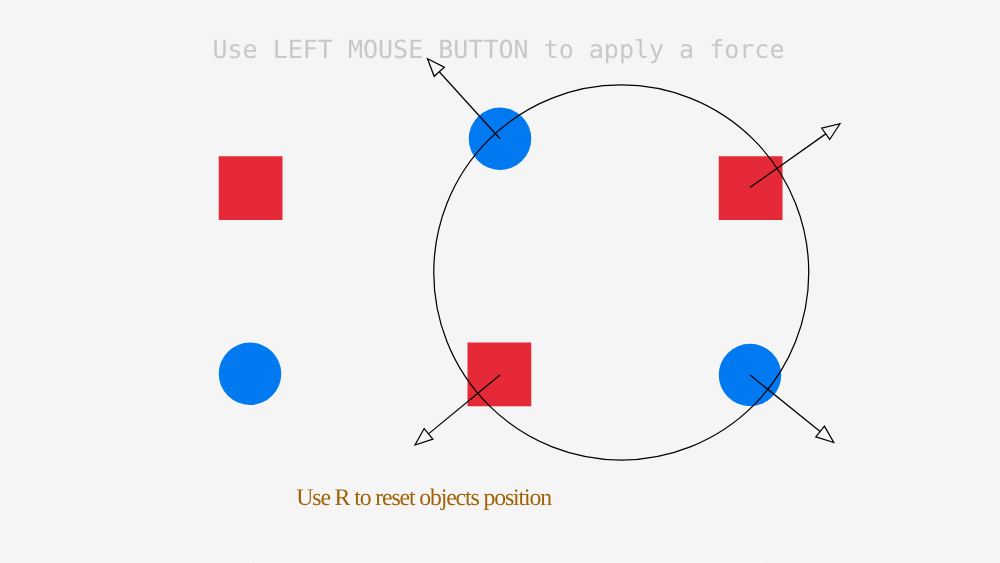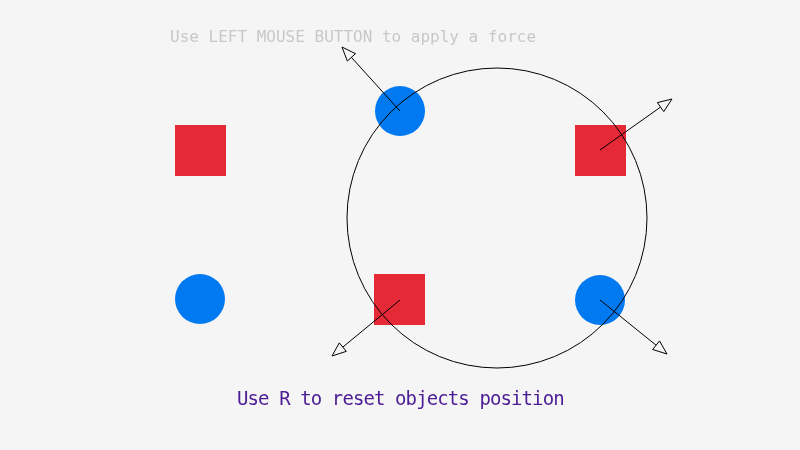--- a/index.html
+++ b/index.html
@@ -26,21 +26,21 @@
   }
   .hint {
     position: absolute;
     line-height: 1;
     white-space: pre;
     user-select: none;
   }
   .hint-top {
     left: 170px;
     top: 29px;
-    font-size: 16px;
+    font-size: 20px;
     letter-spacing: 0;
   }
   .hint-bottom {
     left: 237px;
     top: 389px;
     font-size: 19px;
     letter-spacing: -0.9px;
   }
 </style>
 </head>
@@ -58,14 +58,14 @@
       <line x1="400" y1="111" x2="351.401271946344" y2="57.373817320103754" stroke="#000000" stroke-width="1"></line>
       <polygon points="342,47 355.4767001792419,53.680460484040026 347.32584371344615,61.06717415616748" fill="none" stroke="#000000" stroke-width="1"></polygon>
       <line x1="600" y1="150" x2="660.5756572645769" y2="107.09224277092474" stroke="#000000" stroke-width="1"></line>
       <polygon points="672,99 663.7547526388687,111.58037741698385 657.396561890285,102.60410812486563" fill="none" stroke="#000000" stroke-width="1"></polygon>
       <line x1="400" y1="300" x2="342.8070232986387" y2="347.1000984599446" stroke="#000000" stroke-width="1"></line>
       <polygon points="332,356 339.3106334079026,342.8544821640508 346.30341318937474,351.3457147558384" fill="none" stroke="#000000" stroke-width="1"></polygon>
       <line x1="600" y1="300" x2="656.0996534135099" y2="345.21464603476926" stroke="#000000" stroke-width="1"></line>
       <polygon points="667,354 652.6482643557407,349.49692505089035 659.5510424712792,340.93236701864816" fill="none" stroke="#000000" stroke-width="1"></polygon>
     </svg>
   <div class="hint hint-top" style="color: rgb(200, 200, 200);">Use LEFT MOUSE BUTTON to apply a force</div>
-  <div class="hint hint-bottom" style="color: #4c1d95;">Use R to reset objects position</div>
+  <div class="hint hint-bottom" style="color: #a16207; font-family: Liberation Serif, serif;">Use R to reset objects position</div>
 </div>
 
 </body></html>

